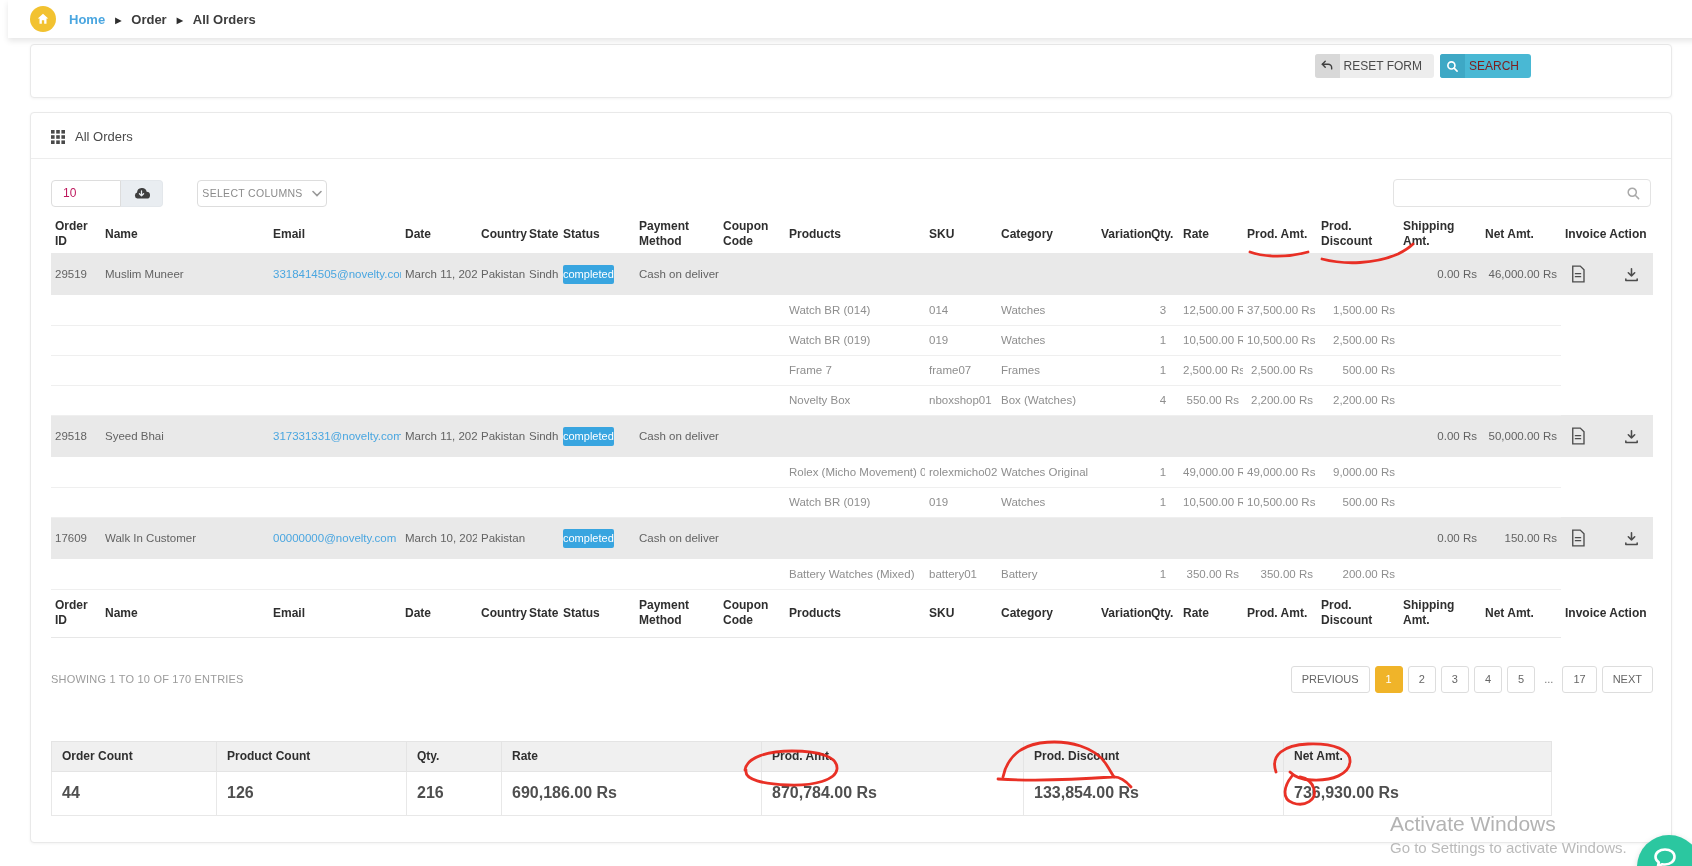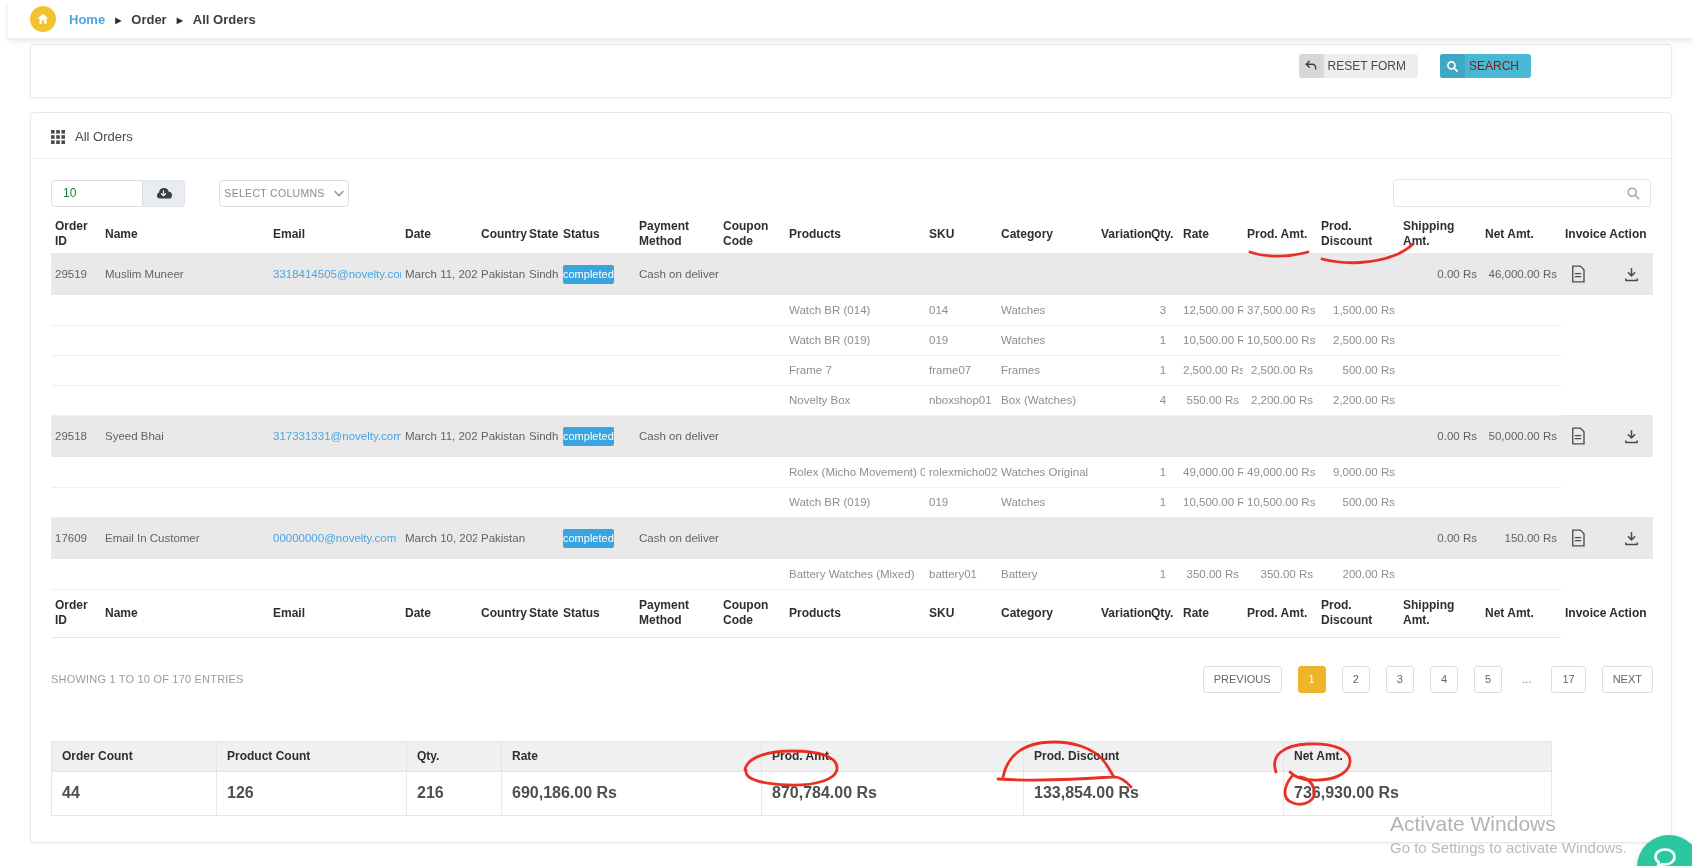--- a/index.html
+++ b/index.html
@@ -12,37 +12,37 @@
   .home-btn { width:26px; height:26px; border-radius:50%; background:#f2c230; margin-left:22px;
               display:flex; align-items:center; justify-content:center; flex:none; }
   .breadcrumb { display:flex; align-items:center; gap:10px; margin-left:13px; font-size:13px; color:#3c3c3c; }
   .breadcrumb .sep { font-size:8px; color:#2d2d2d; position:relative; top:1px; }
   .breadcrumb .home-link { color:#4aa6e0; text-decoration:none; cursor:pointer; }
 
   
   .card { position:absolute; left:30px; width:1642px; background:#fff; border:1px solid #e9e9e9;
           border-radius:4px; box-shadow:0 1px 3px rgba(0,0,0,.05); }
   .filter-card { top:44px; height:54px; }
-  .filter-actions { position:absolute; top:9px; right:140px; display:flex; gap:22px;align-items:center; }
+  .filter-actions { position:absolute; top:9px; right:140px; display:flex; gap:6px;align-items:center; }
   .btn { display:flex; align-items:center; height:24px; font-size:12px; border-radius:3px; overflow:hidden; cursor:pointer; border:none; padding:0; }
   .btn .seg { width:25px; height:24px; display:flex; align-items:center; justify-content:center; flex:none; }
   .btn .lbl { padding:0 12px 0 4px; }
   .btn-reset { background:#ededed; color:#4a4a4a; }
   .btn-reset .seg { background:#d8d8d8; }
   .btn-search { background:#49b8d4; color:#7f1d1d; }
   .btn-search .seg { background:#3ea8c5; }
 
   .orders-card { top:112px; height:731px; padding:16px 20px 0; }
   .card-title { display:flex; align-items:center; gap:10px; font-size:13px; color:#4a4a4a; }
   .card-divider { border-bottom:1px solid #ededed; margin:14px -20px 0; }
 
   
   .toolbar { margin-top:20px; display:flex; align-items:center; height:28px; }
-  .page-size { width:92px; height:27px; border:1px solid #ddd; border-radius:4px 0 0 4px; padding:0 11px;
-               font-size:12px; color:#15803d; outline:none; }
+  .page-size { width:70px; height:27px; border:1px solid #ddd; border-radius:4px 0 0 4px; padding:0 11px;
+               font-size:12px; color:#be185d; outline:none; }
   .export-btn { width:42px; height:27px; background:#e9edf1; border:1px solid #e3e7eb; border-left:none;
                 border-radius:0 4px 4px 0; display:flex; align-items:center; justify-content:center; cursor:pointer; }
   .select-columns { margin-left:34px; width:130px; height:27px; background:#fff; border:1px solid #ddd; border-radius:4px;
                     display:flex; align-items:center; justify-content:center; gap:9px; font-size:10.5px; color:#8b8b8b;
                     letter-spacing:.3px; cursor:pointer; }
   .table-search { margin-left:auto; width:258px; height:28px; border:1px solid #e3e3e3; border-radius:4px;
                   position:relative; display:flex; align-items:center; }
   .table-search input { border:none; outline:none; width:220px; height:24px; margin-left:10px; font-size:12px; color:#555; background:transparent; }
   .table-search .mag { position:absolute; right:9px; top:6px; }
 
@@ -61,21 +61,21 @@
   td.ctr { text-align:center; }
   a.email { color:#4aa6e0; text-decoration:none; cursor:pointer; }
   .badge { display:inline-block; background:#38a5e0; color:#fff; font-size:11px; padding:3px 0 4px; border-radius:2px; }
   td.invoice-cell { padding-left:20px; }
   .icon-btn { display:inline-flex; align-items:center; justify-content:center; width:26px; height:26px; cursor:pointer; vertical-align:middle; }
   .icon-btn + .icon-btn { margin-left:24px; }
 
   
   .table-footer { display:flex; align-items:center; margin-top:28px; width:1602px; }
   .showing { font-size:11px; color:#9b9b9b; letter-spacing:.2px; }
-  .pagination { margin-left:auto; display:flex; align-items:center; gap:16px; }
+  .pagination { margin-left:auto; display:flex; align-items:center; gap:5px; }
   .page-btn { min-width:28px; height:27px; padding:0 10px; background:#fff; border:1px solid #ddd; border-radius:3px;
               font-size:11px; color:#666; display:flex; align-items:center; justify-content:center; cursor:pointer; }
   .page-btn.active { background:#f0b429; border-color:#f0b429; color:#fff; }
   .page-ellipsis { font-size:11px; color:#777; padding:0 4px; }
 
   
   table.summary { width:1500px; border-collapse:collapse; table-layout:fixed; margin-top:48px; }
   table.summary th { background:#f0f0f0; border:1px solid #e4e4e4; font-size:12px; font-weight:bold; color:#2f2f2f;
                      text-align:left; height:30px; padding:0 10px; }
   table.summary td { border:1px solid #e8e8e8; border-top:none; font-size:16px; font-weight:bold; color:#4f4f4f;
@@ -424,21 +424,21 @@
         <td class="num">10,500.00 Rs</td>
         <td class="num">10,500.00 Rs</td>
         <td class="num">500.00 Rs</td>
         <td></td>
           <td></td>
           <td class="nb"></td>
       </tr>
 
       <tr class="order-row">
         <td>17609</td>
-        <td>Email In Customer</td>
+        <td>Walk In Customer</td>
         <td><a class="email">00000000@novelty.com</a></td>
         <td>March 10, 2021</td>
         <td>Pakistan</td>
         <td></td>
         <td><span class="badge">completed</span></td>
         <td>Cash on delivery</td>
         <td></td>
           <td></td>
         <td></td>
           <td></td>

